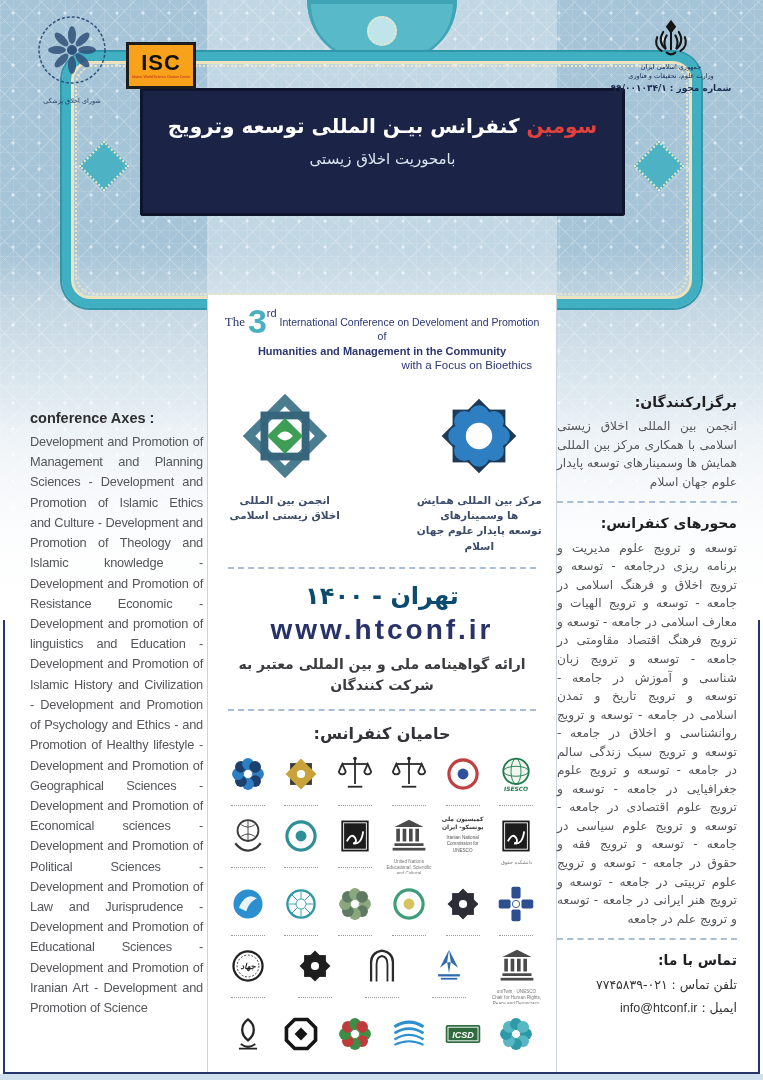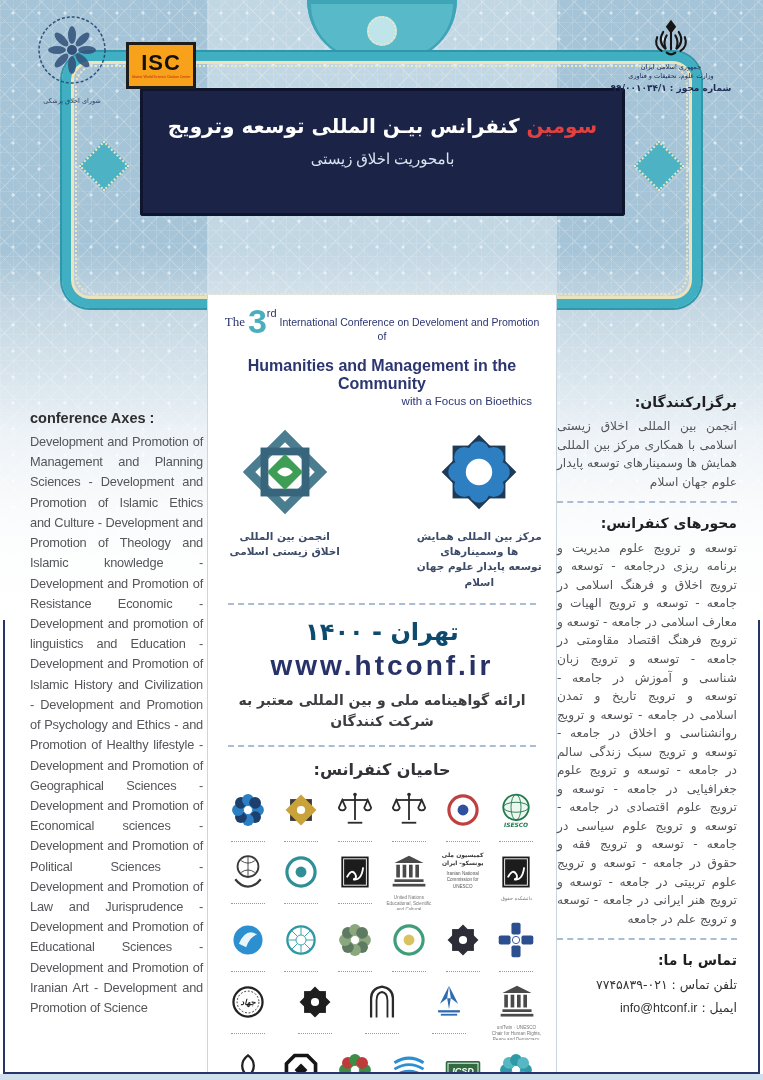--- a/index.html
+++ b/index.html
@@ -32,21 +32,21 @@
   .cartouche::before{content:"";position:absolute;inset:4px;border:2px dotted #f0e6c2;border-radius:20px;}
   .medallion{position:absolute;top:148px;width:32px;height:32px;background:#4db3c4;
     border:2px dotted #efe6c4;transform:rotate(45deg);}
   .med-l{left:86px;} .med-r{right:86px;}
 
   .banner{position:absolute;left:140px;right:138px;top:88px;height:128px;background:#1b2347;
     border-radius:3px;box-shadow:inset 0 0 0 3px #10152e;color:#fff;text-align:center;padding-top:26px;box-sizing:border-box;}
   .banner .l1{font-size:20px;font-weight:bold;letter-spacing:.5px;}
   .banner .hl{color:#e1413f;}
   .banner .l2{font-size:30px;font-weight:bold;margin-top:6px;}
-  .banner .l3{font-size:15px;color:#d9e6f0;margin-top:12px;font-family:Liberation Serif, serif;}
+  .banner .l3{font-size:15px;color:#d9e6f0;margin-top:12px;}
 
   
   .stamp{position:absolute;left:28px;top:14px;width:88px;text-align:center;color:#2c4268;}
   .stamp .cap{font-size:6.5px;margin-top:1px;color:#2c4268;}
   .isc{position:absolute;left:126px;top:33px;width:70px;height:47px;background:#f7a21a;border:3px solid #1d1d1d;
     display:flex;flex-direction:column;align-items:center;justify-content:center;box-sizing:border-box;margin-top:9px;}
   .isc .big{font-size:22px;font-weight:900;color:#111;line-height:1;letter-spacing:1px;font-family:"Liberation Sans",sans-serif;}
   .isc .sub{font-size:3.5px;color:#c21d1d;margin-top:1px;white-space:nowrap;font-family:"Liberation Sans",sans-serif;}
 
   
@@ -60,21 +60,21 @@
   .axes p{margin:0;font-size:12.8px;line-height:1.58;text-align:justify;letter-spacing:-.2px;
     font-family:"Liberation Sans",sans-serif;}
 
   .center-col{position:absolute;left:207px;top:295px;width:350px;bottom:8px;background:#fff;
     border-left:1px solid #c9d6e0;border-right:1px solid #c9d6e0;box-sizing:border-box;padding:12px 14px 0 14px;}
   .title-en{text-align:center;color:#2c3670;font-family:"Liberation Sans",sans-serif;}
   .title-en .t1{font-size:10.5px;}
   .title-en .the{font-size:13px;font-family:Liberation Serif, serif;}
   .title-en .n3{font-size:34px;font-weight:bold;color:#49aebd;vertical-align:-7px;line-height:0;}
   .title-en .rd{font-size:11px;vertical-align:9px;}
-  .title-en .t2{font-size:16px;font-weight:bold;margin-top:15px;}
+  .title-en .t2{font-size:11px;font-weight:bold;margin-top:3px;}
   .title-en .t3{font-size:11.5px;text-align:right;padding-right:10px;margin-top:2px;}
 
   .orgs{display:flex;justify-content:center;gap:69px;margin-top:20px;}
   .org{width:140px;text-align:center;}
   .org .cap{font-size:10.5px;font-weight:bold;color:#3c4b68;margin-top:8px;line-height:1.45;direction:rtl;}
 
   .divider{border-top:2px dashed #a9bdd4;margin:13px 6px;}
   .city{font-size:24px;font-weight:800;color:#0c4a6e;text-align:center;direction:rtl;margin-top:2px;}
   .site{font-size:28px;font-weight:800;color:#273268;letter-spacing:3px;text-align:center;margin-top:4px;font-family:"Liberation Sans",sans-serif;}
   .cert{font-size:14px;font-weight:700;color:#3b3b40;text-align:center;direction:rtl;line-height:1.5;margin-top:8px;}

